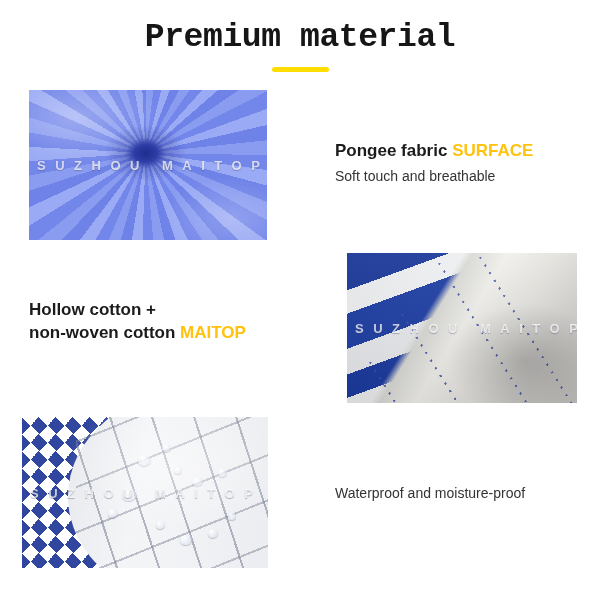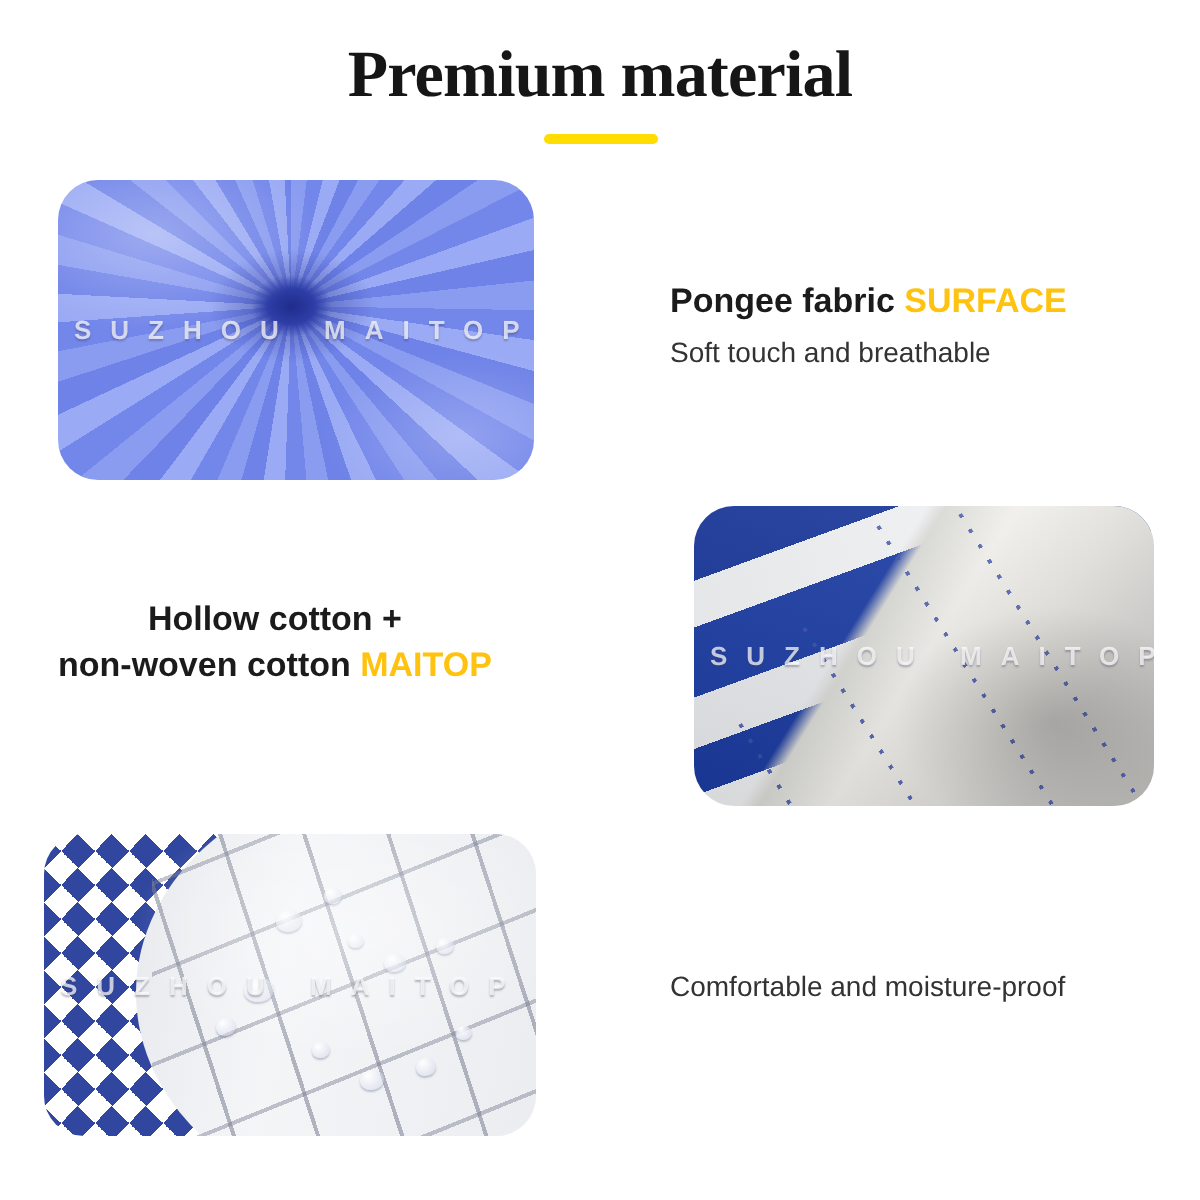--- a/index.html
+++ b/index.html
@@ -23,39 +23,39 @@
 
   
   .header {
     position: absolute;
     top: 18px;
     left: 0;
     width: 600px;
     text-align: center;
   }
   .header-title {
-    font-family: Liberation Serif, serif;
+    font-family: Liberation Mono, monospace;
     font-size: 33px;
     font-weight: bold;
     color: #161616;
     letter-spacing: -0.4px;
     line-height: 40px;
   }
   .header-underline {
     width: 57px;
     height: 5px;
     border-radius: 3px;
     margin: 9px auto 0 auto;
     background: #FFDD00;
   }
 
   
   .photo {
     position: absolute;
-    border-radius: 20px;
+    border-radius: 0;
     overflow: hidden;
   }
 
   .watermark {
     position: absolute;
     top: 50%;
     transform: translateY(-50%);
     left: 8px;
     right: -40px;
     font-family: "Liberation Sans", sans-serif;
@@ -190,21 +190,21 @@
     font-family: "Liberation Sans", sans-serif;
     font-size: 14px;
     font-weight: normal;
     color: #333333;
     line-height: 20px;
     margin-top: 4px;
     white-space: nowrap;
   }
 
   .caption-surface  { left: 335px; top: 139px; }
-  .caption-padding  { left: 29px;  top: 298px; text-align: center; }
+  .caption-padding  { left: 29px;  top: 298px; }
   .caption-bottom   { left: 335px; top: 479px; }
 </style>
 </head>
 <body>
 
 <div class="page">
 
   <div class="header">
     <div class="header-title">Premium material</div>
     <div class="header-underline"></div>
@@ -256,16 +256,16 @@
     <div class="droplet" style="left:134px; top:104px; width:9px;  height:8px;"></div>
     <div class="droplet" style="left:158px; top:118px; width:12px; height:10px;"></div>
     <div class="droplet" style="left:186px; top:112px; width:10px; height:9px;"></div>
     <div class="droplet" style="left:206px; top:96px;  width:8px;  height:7px;"></div>
     <div class="droplet" style="left:196px; top:52px;  width:9px;  height:8px;"></div>
     <div class="alu-gloss"></div>
     <div class="watermark">SUZHOU MAITOP</div>
   </div>
 
   <div class="caption caption-bottom">
-    <div class="caption-sub">Comfortable and moisture-proof</div>
+    <div class="caption-sub">Waterproof and moisture-proof</div>
   </div>
 
 </div>
 
 </body></html>

